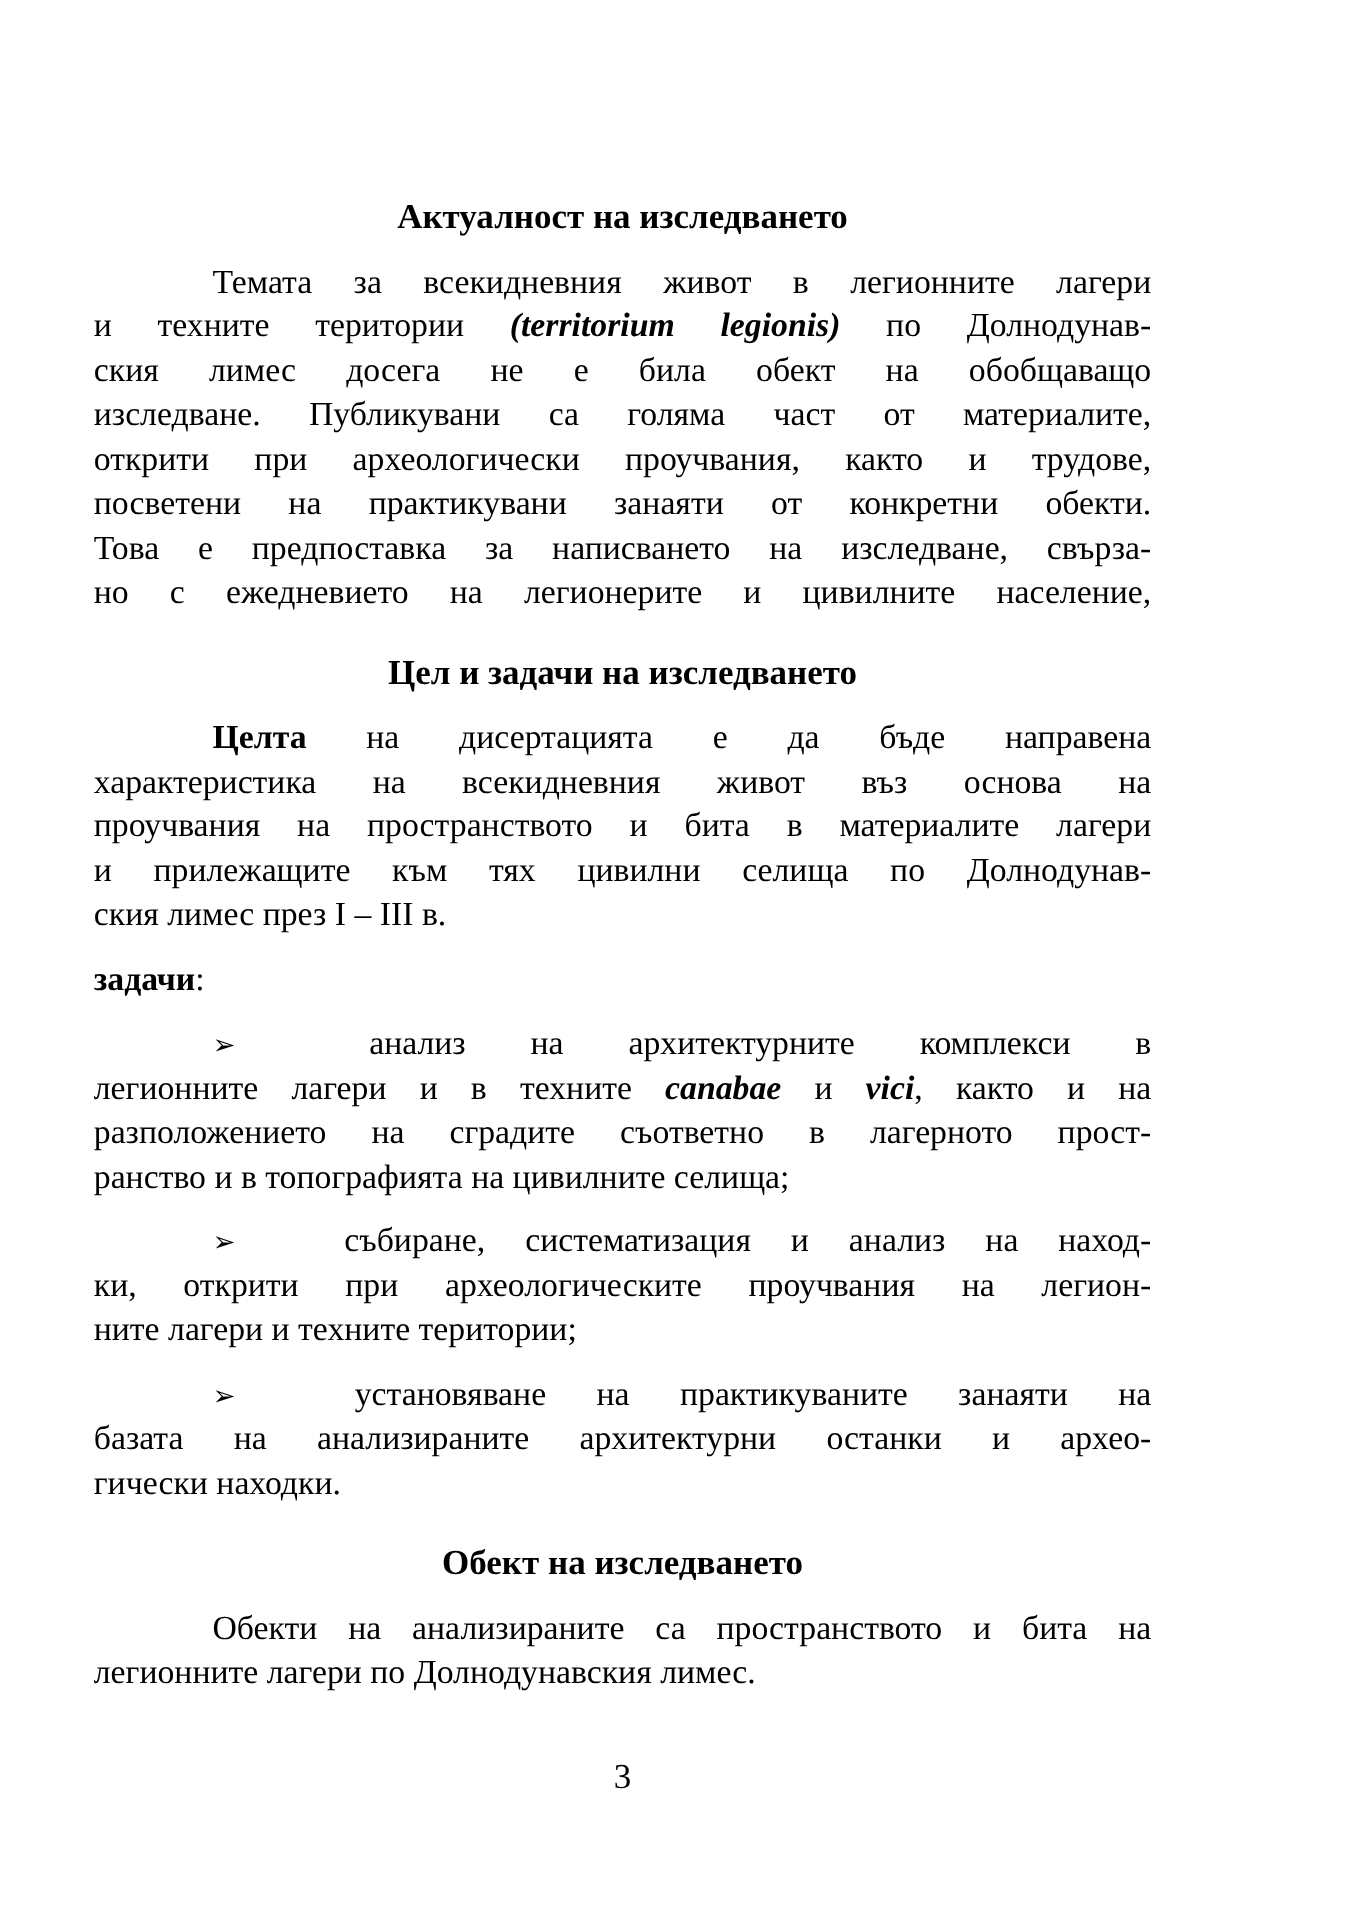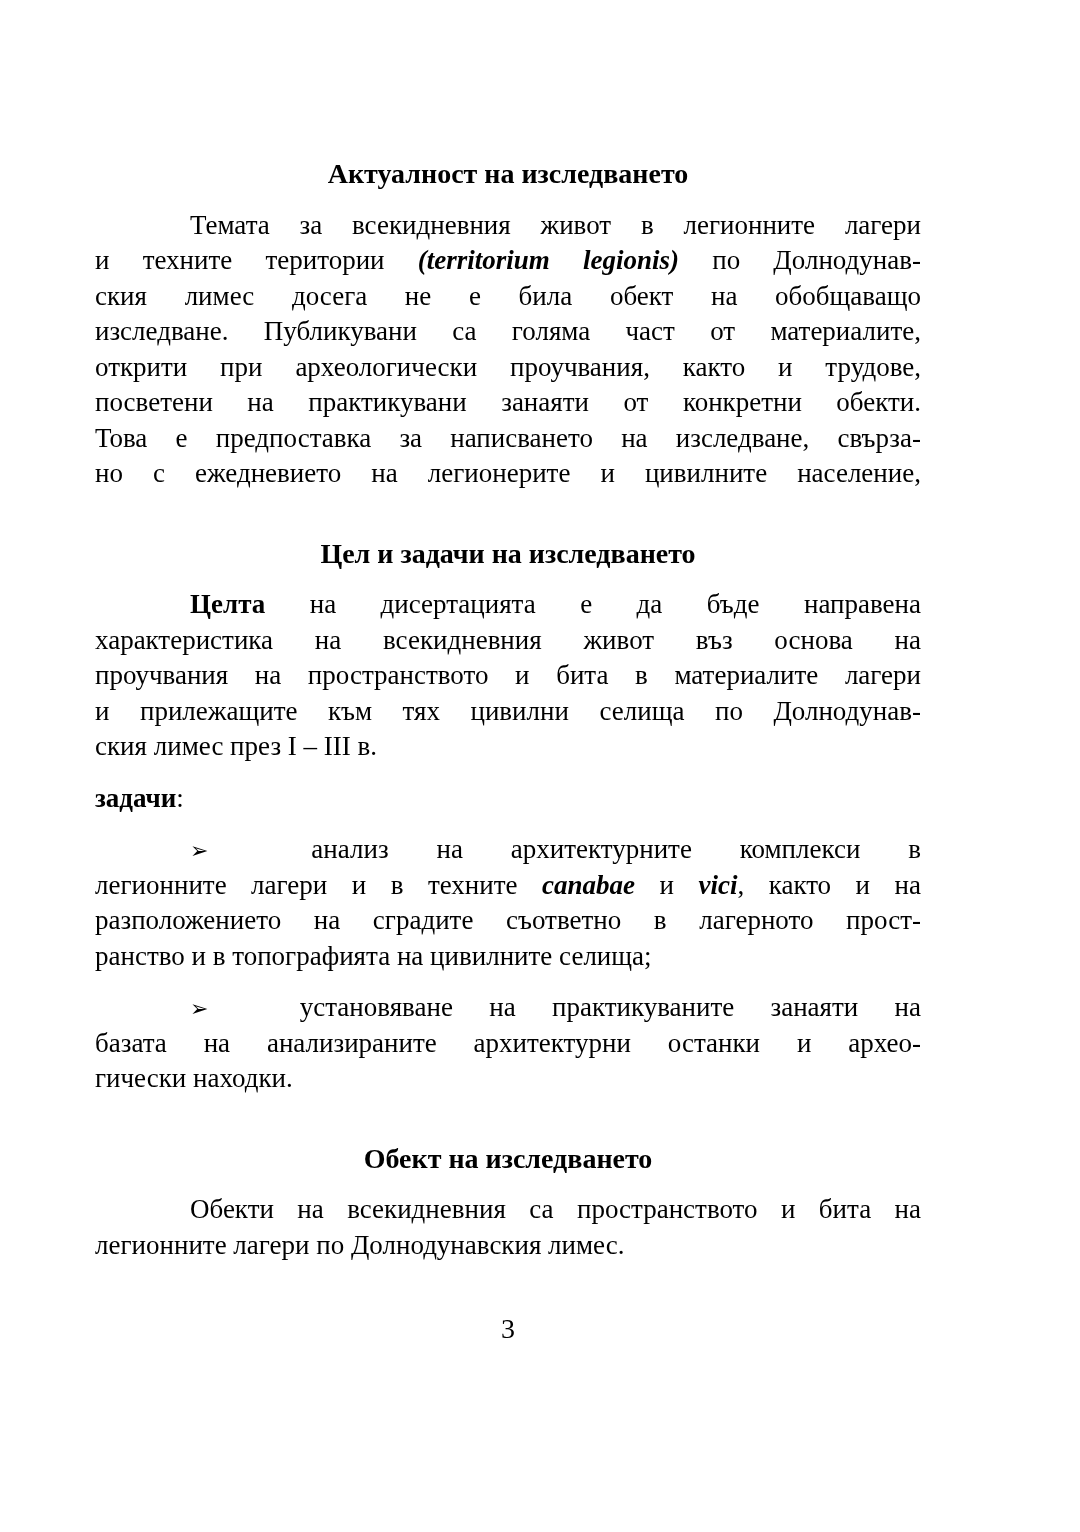--- a/index.html
+++ b/index.html
@@ -12,31 +12,31 @@
     height: 1532px;
     color: #000000;
     font-family: "Liberation Serif", "DejaVu Serif", serif;
     font-size: 27px;
     overflow: hidden;
   }
   .page {
     box-sizing: border-box;
     width: 1080px;
     height: 1532px;
-    padding: 156px 143px 0 79px;
+    padding: 156px 143px 0 59px;
     background: #ffffff;
   }
   .heading {
     font-weight: bold;
     font-size: 28px;
     line-height: 35.5px;
     text-align: center;
   }
   .heading.mt {
-    margin-top: 44px;
+    margin-top: 29px;
   }
   .para { margin: 16px; }
   .line {
     line-height: 35.5px;
     height: 35.5px;
     overflow: hidden;
     text-align: justify;
     text-align-last: left;
     white-space: normal;
   }
@@ -93,29 +93,34 @@
     <div class="para">
         <div class="line"><span class="b">задачи</span><span>:</span></div>
       </div>
     <div class="para">
         <div class="line indent fill"><span class="bullet">➢</span><span class="tab" style="width: 55px;"></span><span> анализ на архитектурните комплекси в</span></div>
         <div class="line fill"><span>легионните лагери и в техните </span><span class="i">canabae</span><span> и </span><span class="i">vici</span><span>, както и на</span></div>
         <div class="line fill"><span>разположението на сградите съответно в лагерното прост-</span></div>
         <div class="line"><span>ранство и в топографията на цивилните селища;</span></div>
       </div>
     <div class="para">
+        <div class="line indent fill"><span class="bullet">➢</span><span class="tab" style="width: 55px;"></span><span> събиране, систематизация и анализ на наход-</span></div>
+        <div class="line fill"><span>ки, открити при археологическите проучвания на легион-</span></div>
+        <div class="line"><span>ните лагери и техните територии;</span></div>
+      </div>
+    <div class="para">
         <div class="line indent fill"><span class="bullet">➢</span><span class="tab" style="width: 55px;"></span><span> установяване на практикуваните занаяти на</span></div>
         <div class="line fill"><span>базата на анализираните архитектурни останки и архео-</span></div>
         <div class="line"><span>гически находки.</span></div>
       </div>
   </section>
 
   <section>
     <div class="heading mt">Обект на изследването</div>
     <div class="para">
-        <div class="line indent fill"><span>Обекти на всекидневния са пространството и бита на</span></div>
+        <div class="line indent fill"><span>Обекти на анализираните са пространството и бита на</span></div>
         <div class="line"><span>легионните лагери по Долнодунавския лимес.</span></div>
       </div>
   </section>
 
   <div class="pagenum">3</div>
 
 </div>
 
 </body></html>

